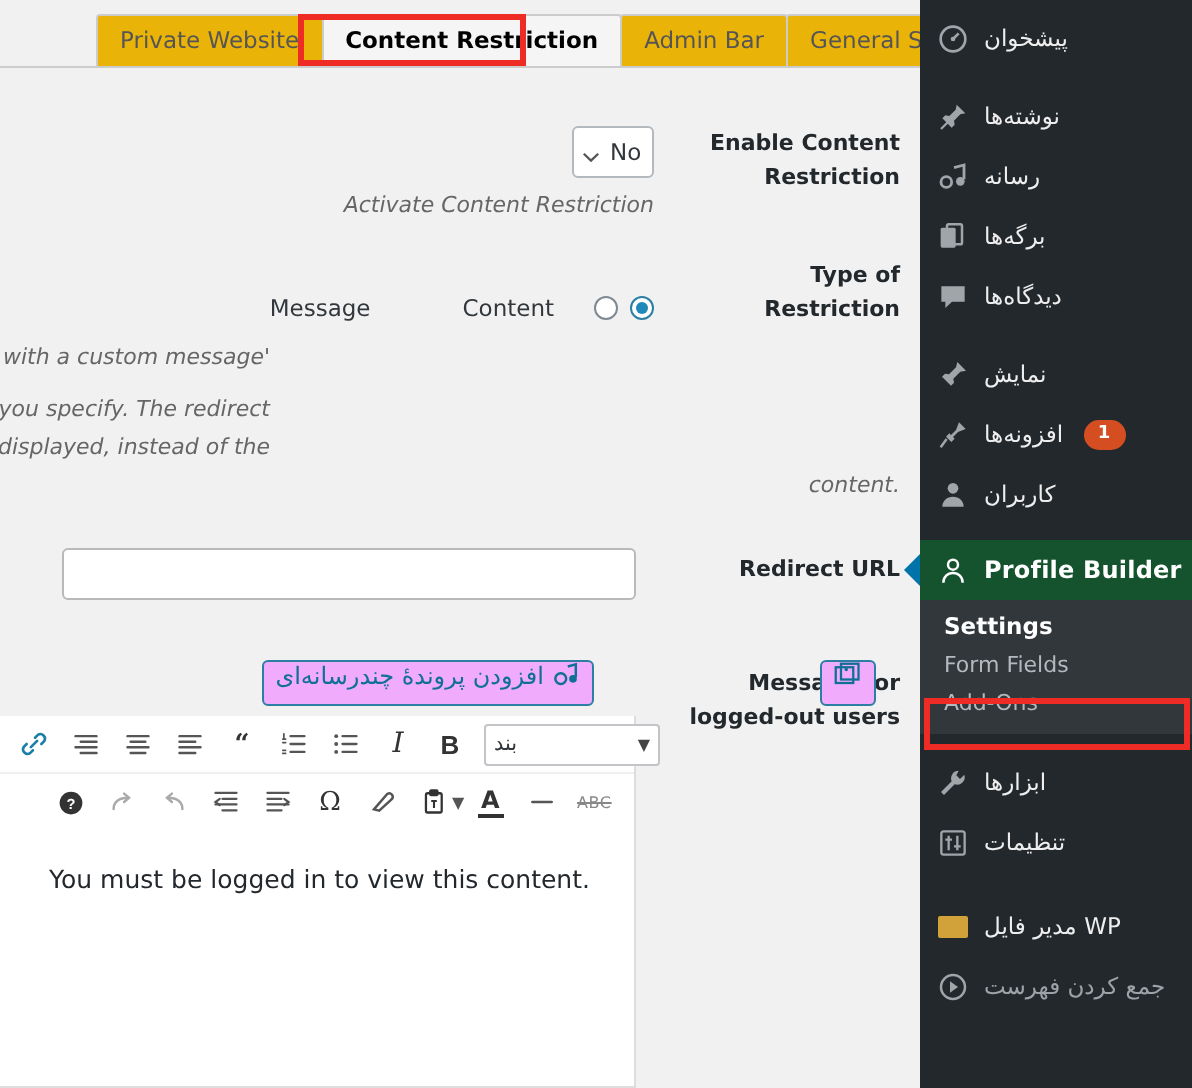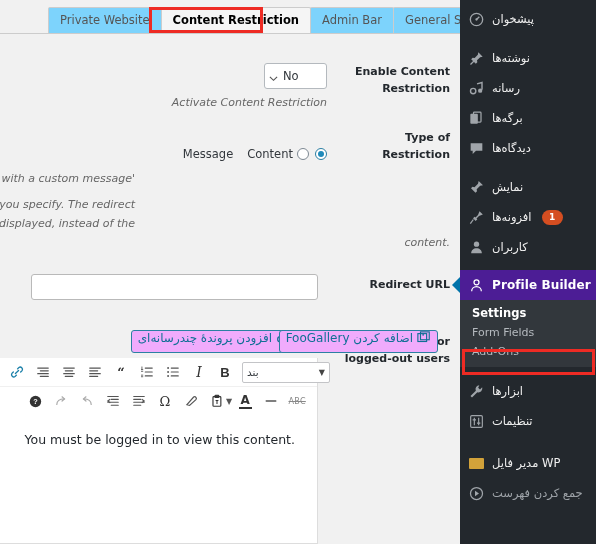--- a/index.html
+++ b/index.html
@@ -23,21 +23,21 @@
     color:#eee;font-size:11.5px;font-weight:400;white-space:nowrap;
   }
   .menu-item .mi-label{letter-spacing:.1px;}
   .menu-item .mi-icon{
     width:17px;height:17px;display:inline-flex;align-items:center;justify-content:center;
     color:#a0a5aa;flex:none;
   }
   .menu-item .mi-icon svg{display:block;}
   .menu-sep{height:9px;}
   .menu-item.active{
-    background:#4c1d95;color:#fff;font-weight:bold;font-size:12px;
+    background:#14532d;color:#fff;font-weight:bold;font-size:12px;
   }
   .menu-item.active .mi-icon{color:#fff;}
   .menu-item.active::after{
     content:"";position:absolute;left:-8px;top:50%;transform:translateY(-50%);
     border-top:8px solid transparent;border-bottom:8px solid transparent;
     border-right:8px solid #0073aa;
   }
   .submenu{background:#32373c;padding:3px 0 6px;}
   .submenu-item{
     display:block;text-align:left;padding:3px 0 3px 12px;
@@ -66,21 +66,21 @@
   }
 
   
   .tabs{
     position:absolute;top:0;left:0;width:460px;height:34px;
     border-bottom:1px solid #ccc;background:#f1f1f1;
     direction:ltr;display:flex;align-items:flex-end;padding-left:48px;
     box-sizing:border-box;
   }
   .tab{
-    border:1px solid #ccc;border-bottom:none;background:#7dd3fc;
+    border:1px solid #ccc;border-bottom:none;background:#eab308;
     padding:5px 11px 6px;font-size:11.5px;color:#555;
     margin-right:-1px;line-height:14px;white-space:nowrap;
     border-radius:2px 2px 0 0;
   }
   .tab.active{background:#f5f5f5;color:#000;font-weight:bold;border-color:#ccc;}
   .hl-tab{
     position:absolute;left:149px;top:7px;width:114px;height:26px;
     border:3px solid #ee2b24;box-sizing:border-box;pointer-events:none;
   }
   .rlabel{
@@ -89,40 +89,40 @@
   }
   .desc{
     position:absolute;font-style:italic;font-size:11px;color:#666;
     line-height:19px;text-align:right;white-space:nowrap;
   }
 
   
   .select-box{
     position:absolute;box-sizing:border-box;
     border:1px solid #b4b9be;background:#fff;border-radius:3px;
-    height:26px;width:63px;display:flex;align-items:center;
+    height:26px;width:41px;display:flex;align-items:center;
     justify-content:flex-end;padding:0 5px 0 4px;font-size:11.5px;color:#32373c;
   }
   .select-box .chev{
     width:9px;height:9px;margin-right:5px;color:#555;flex:none;
   }
 
   
   .radio-line{position:absolute;display:flex;align-items:center;direction:rtl;}
   .radio{
     width:12px;height:12px;border-radius:50%;border:1px solid #7e8993;
     background:#fff;box-sizing:border-box;display:inline-block;flex:none;
     position:relative;
   }
   .radio.checked{border-color:#2b7fa3;}
   .radio.checked::after{
     content:"";position:absolute;left:2px;top:2px;width:6px;height:6px;
     border-radius:50%;background:#1f8aba;
   }
-  .rad-txt{font-size:11.5px;color:#32373c;margin:0 4px;}
+  .rad-txt{font-size:11.5px;color:#32373c;margin:0 20px;}
 
   
   .text-input{
     position:absolute;box-sizing:border-box;background:#fff;
     border:1px solid #b9b9b9;border-radius:3px;height:26px;
   }
 
   
   .mbtn{
     position:absolute;box-sizing:border-box;height:23px;
@@ -228,21 +228,20 @@
     </div>
 
     <div class="mbtn" style="right:22px;top:330px;">
       <span class="mb-ic">
         <svg viewBox="0 0 16 16" width="14" height="14">
           <rect x="1" y="3" width="10" height="9" fill="none" stroke="currentColor" stroke-width="1.3"></rect>
           <rect x="4" y="1" width="10" height="9" fill="none" stroke="currentColor" stroke-width="1.3"></rect>
           <circle cx="7" cy="4.3" r="1" fill="currentColor"></circle>
         </svg>
       </span>
-      <span>اضافه کردن FooGallery</span>
     </div>
 
     <div class="editor">
 
       <div class="tbrow r1">
         <div class="tbtn">
           <svg viewBox="0 0 16 16" width="14" height="14" fill="none" stroke="#1a7fa8" stroke-width="1.5" stroke-linecap="round">
             <path d="M6.2 9.8 L9.8 6.2"></path>
               <path d="M8.6 4.4 L10.2 2.8a2.6 2.6 0 0 1 3.6 3.6l-1.6 1.6"></path>
             <path d="M7.4 11.6 L5.8 13.2a2.6 2.6 0 0 1-3.6-3.6l1.6-1.6"></path>

